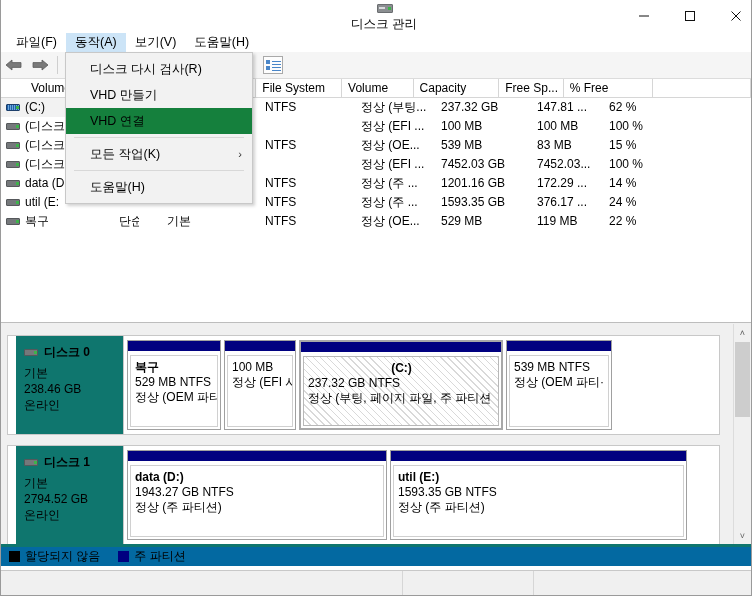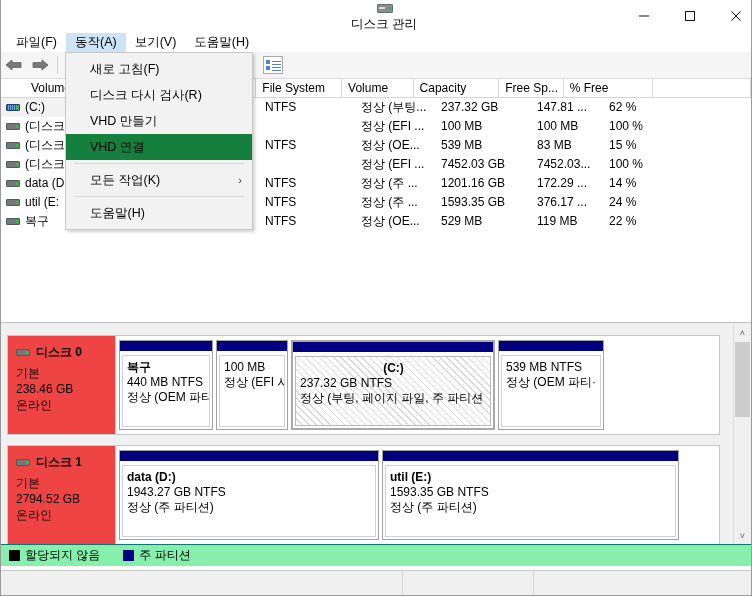--- a/index.html
+++ b/index.html
@@ -146,22 +146,22 @@
     background: #f0f0f0; border-top: 1px solid #bdbdbd;
     overflow: hidden;
   }
   .gp-inner { position: absolute; left: 0; top: 0; width: 731px; height: 222px; }
   .disk-row {
     position: absolute; left: 6px; width: 713px; height: 100px;
     background: #ffffff; border: 1px solid #c8c8c8;
     display: flex;
   }
   .disk-info {
-    width: 108px; height: 98px; background: #ef4444; border-right: 1px solid #c8c8c8;
-    padding: 8px 0 0 8px; flex: none;
+    width: 108px; height: 98px; background: #0f766e; border-right: 1px solid #c8c8c8;
+    padding: 8px 0 0 8px; flex: none; margin-left: 8px;
   }
   .disk-info .dname {
     display: flex; align-items: center; font-weight: bold; font-size: 12px; margin-bottom: 4px;
   }
   .disk-info .dname .drv-ico { margin-right: 6px; }
   .disk-info .dline { font-size: 12px; line-height: 16px; color: #000; }
   .parts {
     flex: 1; height: 98px; padding: 4px 3px 3px 3px; display: flex; gap: 3px;
     background: #ffffff; position: relative;
   }
@@ -194,22 +194,22 @@
     width: 17px; height: 17px; display: flex; align-items: center; justify-content: center;
     color: #606060; font-size: 9px;
   }
   .vs-thumb {
     position: absolute; left: 1px; top: 18px; width: 15px; height: 75px; background: #cdcdcd;
   }
 
   
   .legend {
     position: absolute; left: 0; top: 544px; width: 750px; height: 22px;
-    background: #86efac; border-top: 1px solid #0f766e;
-    display: flex; align-items: center; padding-left: 8px; gap: 17px;
+    background: #0369a1; border-top: 3px solid #0f766e;
+    display: flex; align-items: center; padding-left: 8px; gap: 12px;
   }
   .legend .lg { display: flex; align-items: center; gap: 5px; margin-right: 6px; font-size: 12px; }
   .legend .sw { width: 11px; height: 11px; display: inline-block; }
 
   
   .statusbar {
     position: absolute; left: 0; top: 570px; width: 750px; height: 25px;
     background: #f0f0f0; border-top: 1px solid #c8c8c8; display: flex;
   }
   .sb-seg { height: 24px; border-right: 1px solid #d6d6d6; }
@@ -414,21 +414,20 @@
       <div class="lcell" style="width:52px"></div>
       <div class="lcell" style="width:96px">NTFS</div>
       <div class="lcell" style="width:80px">정상 (OE...</div>
       <div class="lcell" style="width:96px">529 MB</div>
       <div class="lcell" style="width:72px">119 MB</div>
       <div class="lcell" style="width:100px">22 %</div>
     </div>
   </div>
 
   <div class="dropdown">
-    <div class="dd-item">새로 고침(F)</div>
     <div class="dd-item">디스크 다시 검사(R)</div>
     <div class="dd-item">VHD 만들기</div>
     <div class="dd-item hl">VHD 연결</div>
     <div class="dd-sep"></div>
     <div class="dd-item">
       <span>모든 작업(K)</span>
       <span class="submark">›</span>
     </div>
     <div class="dd-sep"></div>
     <div class="dd-item">도움말(H)</div>
@@ -448,21 +447,21 @@
           </div>
           <div class="dline">기본</div>
           <div class="dline">238.46 GB</div>
           <div class="dline">온라인</div>
         </div>
         <div class="parts">
           <div class="part" style="width:94px">
             <div class="cap"></div>
             <div class="pbody">
               <div class="ptitle">복구</div>
-              <div class="pline">440 MB NTFS</div>
+              <div class="pline">529 MB NTFS</div>
               <div class="pline">정상 (OEM 파티</div>
             </div>
           </div>
           <div class="part" style="width:72px">
             <div class="cap"></div>
             <div class="pbody">
               <div class="ptitle"></div>
               <div class="pline">100 MB</div>
               <div class="pline">정상 (EFI 시</div>
             </div>

